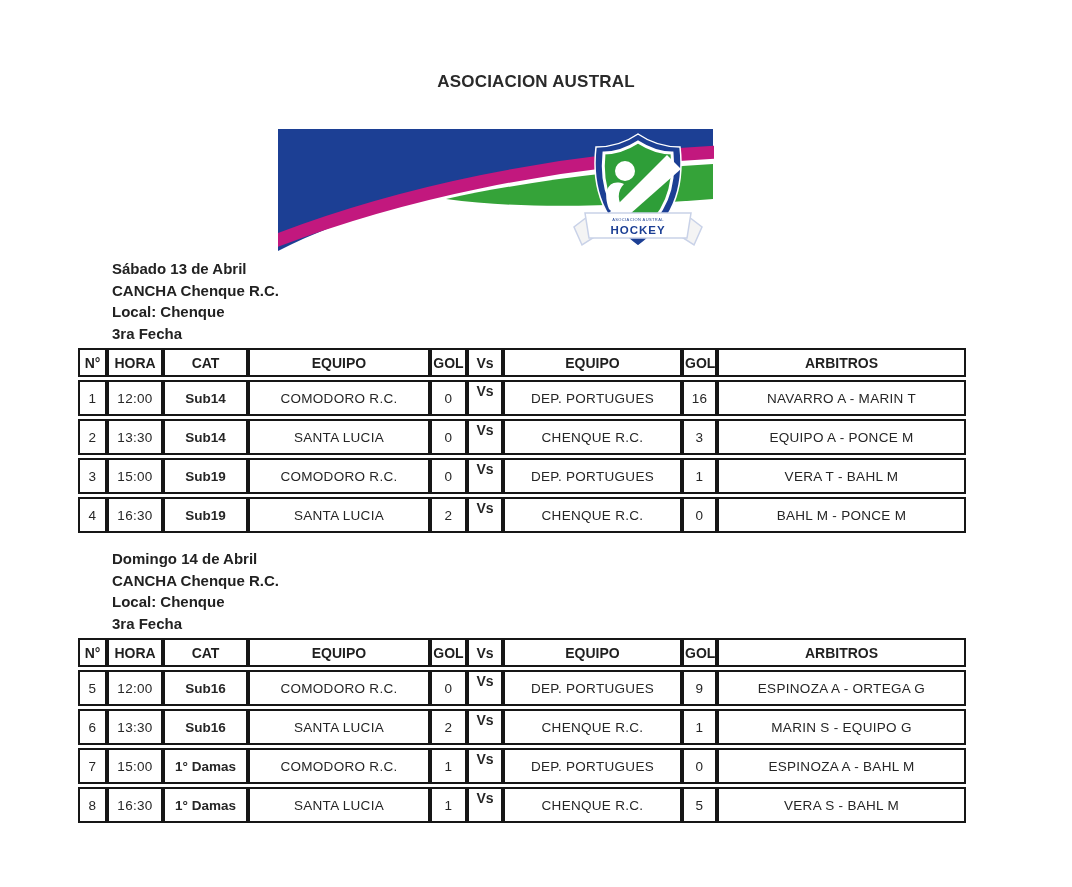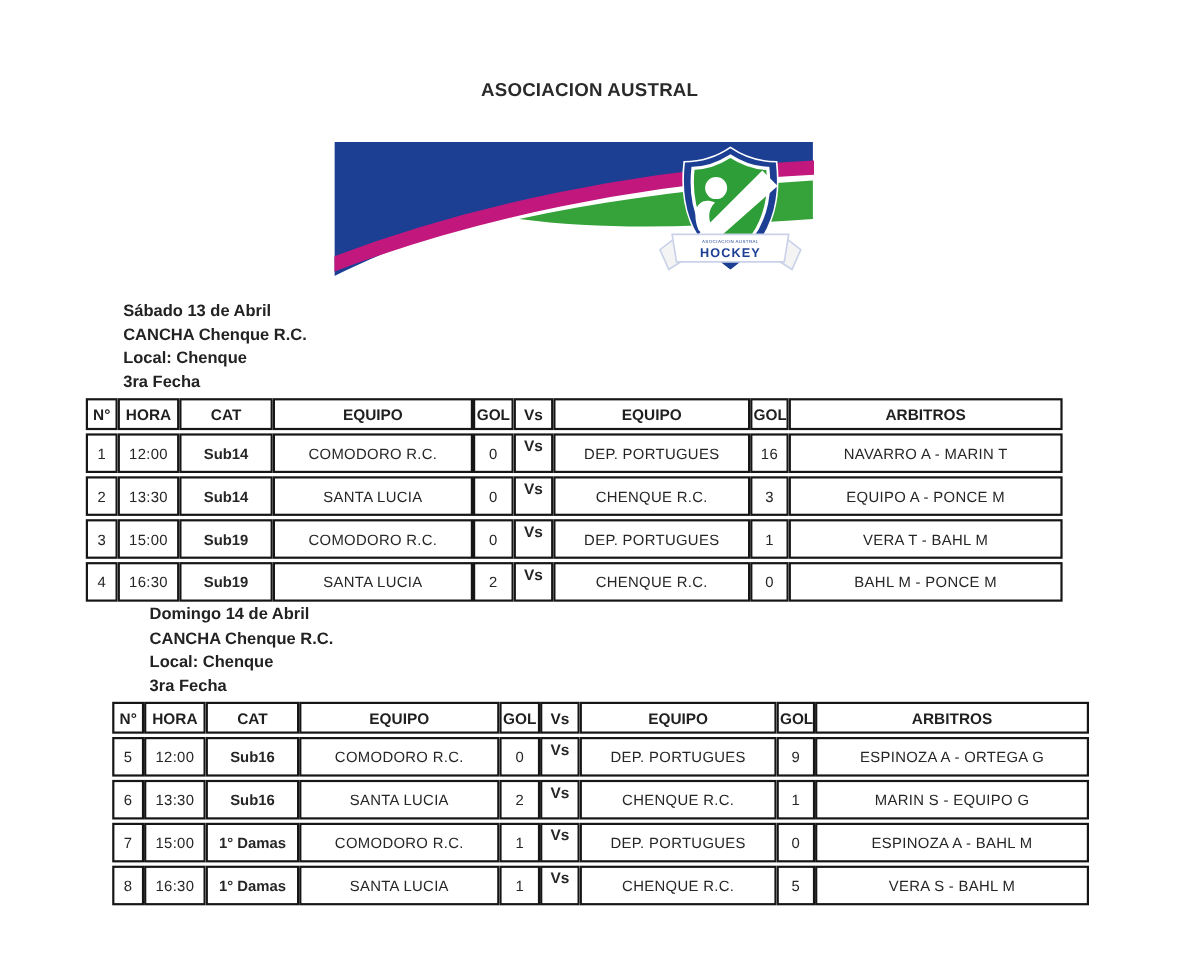--- a/index.html
+++ b/index.html
@@ -10,24 +10,24 @@
     color:#1d1d1d;
     position:relative;
     overflow:hidden;
   }
   .doc-title {
     position:absolute; top:68px; left:0; width:100%;
     text-align:center; font-weight:bold;
     font-size:17px; line-height:28px;
     letter-spacing:.2px; color:#2a2a2a;
   }
-  .banner { position:absolute; left:304px; top:129px; width:436px; height:134px; }
+  .banner { position:absolute; left:278px; top:129px; width:436px; height:134px; }
   .section { position:absolute; left:78px; width:888px; }
-  .section:nth-of-type(1) { top:272px; }
-  .section:nth-of-type(2) { top:548px;margin-left:24px; }
+  .section:nth-of-type(1) { top:258px; }
+  .section:nth-of-type(2) { top:548px; }
   .section-heading { margin-left:34px; font-weight:bold; font-size:15px; line-height:21.5px; color:#222; }
   table {
     border-collapse:separate; border-spacing:0 3px;
     table-layout:fixed; width:888px; margin-top:1px;
   }
   th, td {
     border:2px solid #161616; text-align:center;
     overflow:hidden; white-space:nowrap; padding:0 1px;
     background:#fff;
   }

